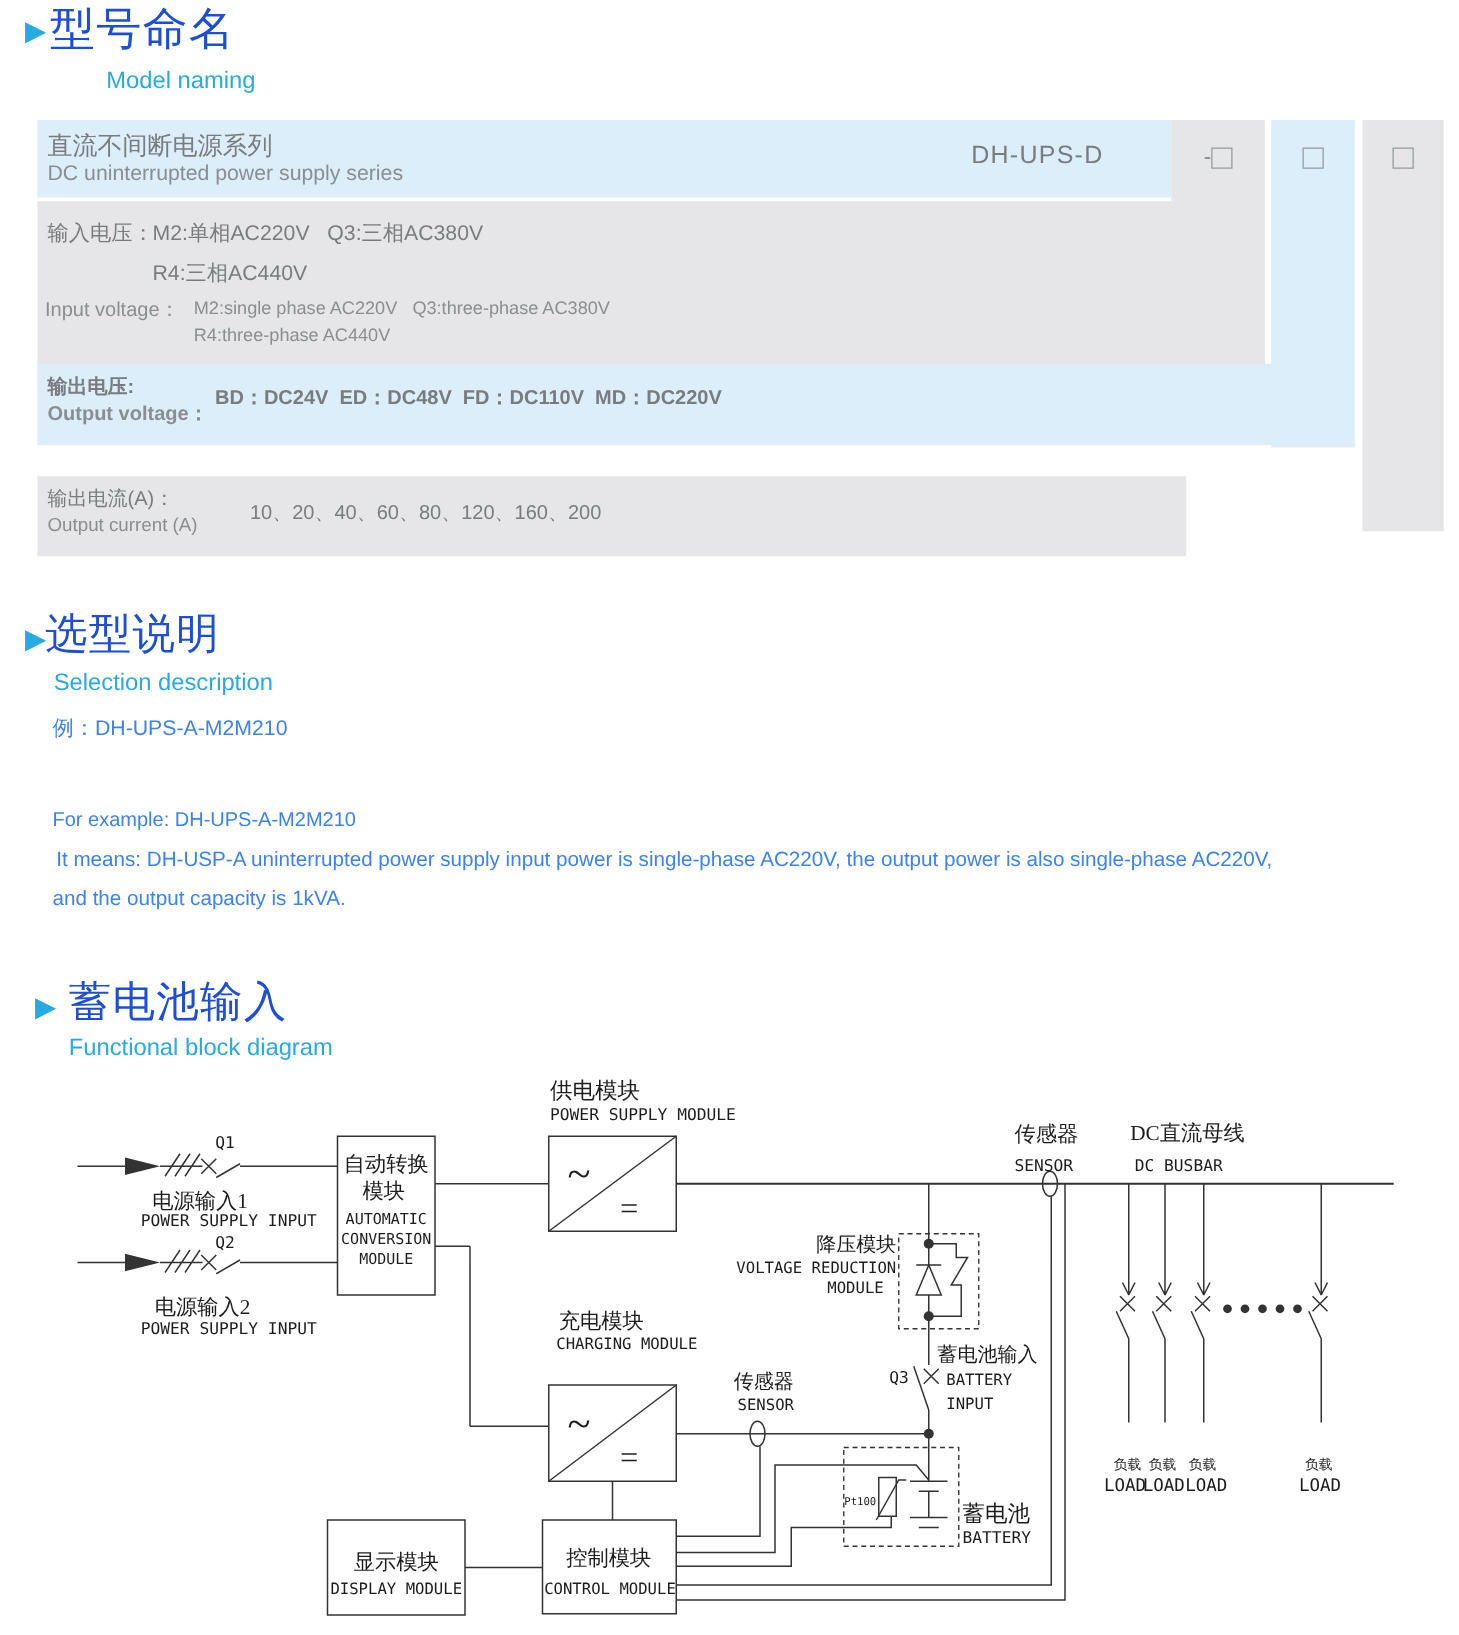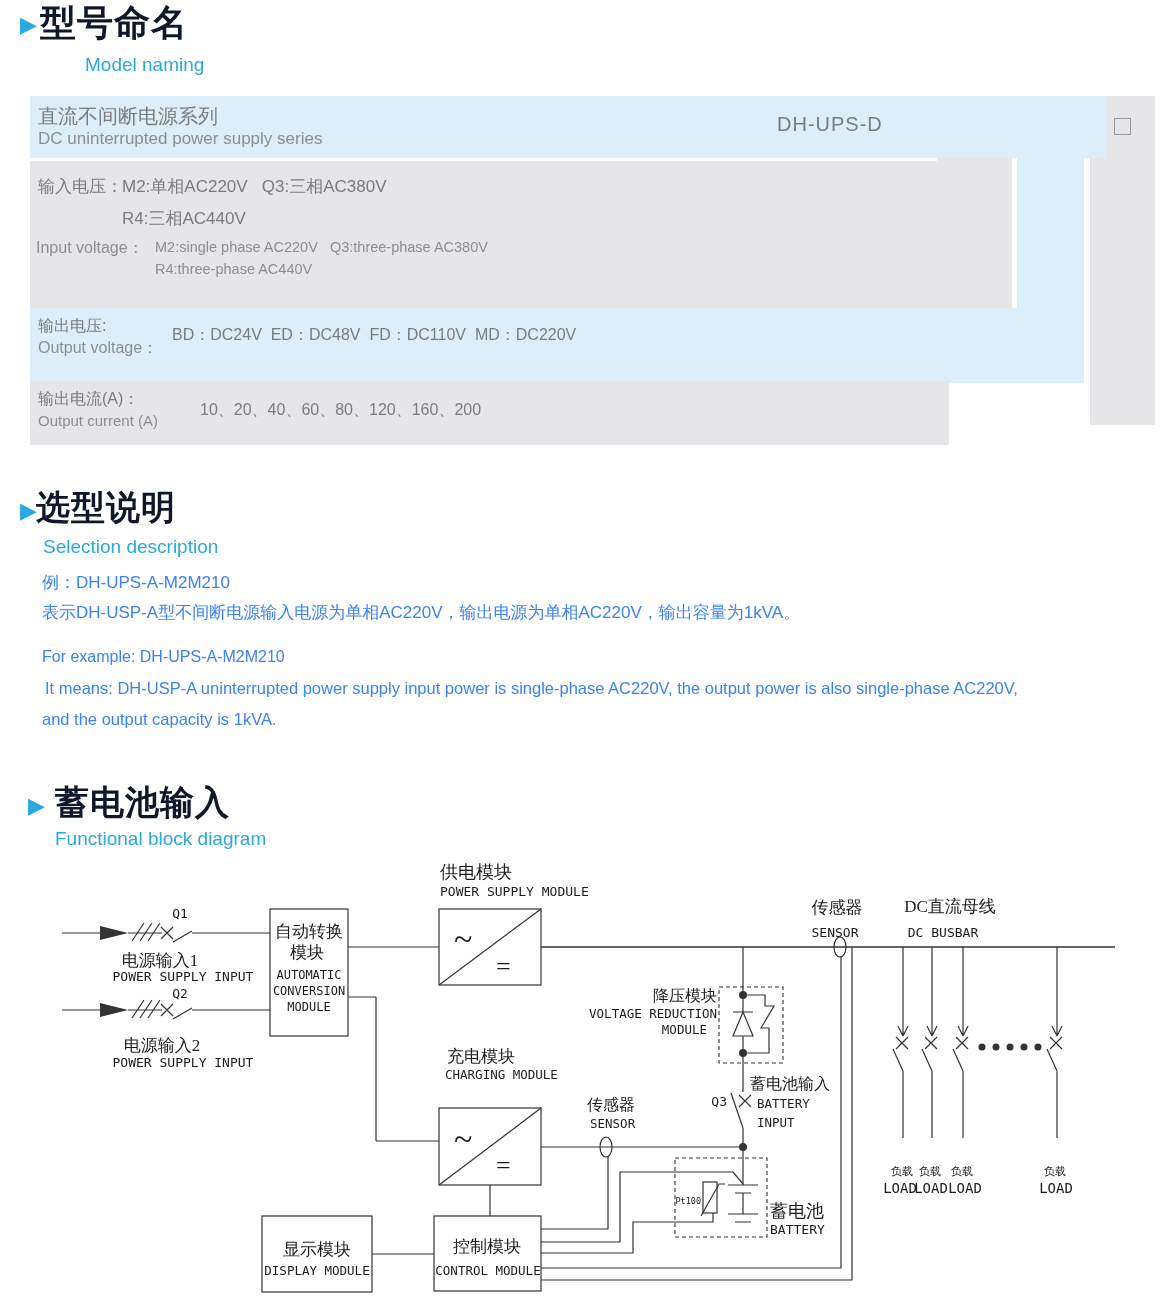--- a/index.html
+++ b/index.html
@@ -1,20 +1,20 @@
 <!DOCTYPE html>
 <html><head>
 <meta charset="utf-8">
 <style>
   html,body{margin:0;padding:0;background:#fff;}
   .page{position:relative;width:1167px;height:1308px;background:#fff;overflow:hidden;
         font-family:"Liberation Sans",sans-serif;}
   
   .sec-arrow{position:absolute;color:#29a9e1;font-size:22px;line-height:1;}
-  .sec-title{position:absolute;color:#0f172a;font-size:36px;line-height:1;letter-spacing:1px;font-weight:700;margin:0;}
+  .sec-title{position:absolute;color:#1d4ed8;font-size:36px;line-height:1;letter-spacing:1px;font-weight:400;margin:0;}
   .sec-sub{position:absolute;color:#29a9e1;font-size:19px;line-height:1;margin:0;}
   
   .blk{position:absolute;}
   .bg-blue{background:#dbeefa;}
   .bg-grey{background:#e6e5e7;}
   .tzh{position:absolute;color:#797c7e;font-size:20px;white-space:pre;}
   .ten{position:absolute;color:#8b8e90;font-size:16px;white-space:pre;}
   .mbox{display:inline-block;width:15px;height:15px;border:1.5px solid #939a9f;vertical-align:middle;}
   .boxwrap{position:absolute;top:19px;width:100%;text-align:center;color:#85888a;font-size:18px;}
   
@@ -39,53 +39,52 @@
   <div class="blk bg-grey" style="left:937px;top:96px;width:75px;height:194px;">
     <div class="boxwrap"><span>-</span><span class="mbox"></span></div>
   </div>
   <div class="blk bg-blue" style="left:1017px;top:96px;width:67px;height:262px;">
     <div class="boxwrap"><span class="mbox"></span></div>
   </div>
   <div class="blk bg-grey" style="left:1090px;top:96px;width:65px;height:329px;">
     <div class="boxwrap"><span class="mbox"></span></div>
   </div>
 
-  <div class="blk bg-blue" style="left:30px;top:96px;width:1075px;height:62px;">
+  <div class="blk bg-blue" style="left:30px;top:96px;width:907px;height:62px;">
     <span class="tzh" style="left:8px;top:7px;">直流不间断电源系列</span>
     <span class="ten" style="left:8px;top:33px;font-size:17px;">DC uninterrupted power supply series</span>
     <span class="tzh" style="left:747px;top:17px;letter-spacing:1px;">DH-UPS-D</span>
   </div>
 
   <div class="blk bg-grey" style="left:30px;top:161px;width:982px;height:149px;">
     <span class="tzh" style="left:8px;top:14px;font-size:17px;">输入电压：</span>
     <span class="tzh" style="left:92px;top:14px;font-size:17px;">M2:单相AC220V   Q3:三相AC380V</span>
     <span class="tzh" style="left:92px;top:46px;font-size:17px;">R4:三相AC440V</span>
     <span class="ten" style="left:6px;top:77px;">Input voltage：</span>
     <span class="ten" style="left:125px;top:78px;font-size:14.5px;text-align:right;">M2:single phase AC220V   Q3:three-phase AC380V</span>
     <span class="ten" style="left:125px;top:100px;font-size:14.5px;">R4:three-phase AC440V</span>
   </div>
 
-  <div class="blk bg-blue" style="left:30px;top:308px;width:1054px;height:75px;">
+  <div class="blk bg-blue" style="left:30px;top:291px;width:1054px;height:65px;font-weight:bold;">
     <span class="tzh" style="left:8px;top:8px;font-size:16px;">输出电压:</span>
     <span class="ten" style="left:8px;top:30px;">Output voltage：</span>
     <span class="tzh" style="left:142px;top:17px;font-size:16px;">BD：DC24V  ED：DC48V  FD：DC110V  MD：DC220V</span>
   </div>
 
   <div class="blk bg-grey" style="left:30px;top:381px;width:895px;height:64px;padding-left:24px;">
     <span class="tzh" style="left:8px;top:8px;font-size:16px;">输出电流(A)：</span>
     <span class="ten" style="left:8px;top:31px;font-size:15px;text-align:center;">Output current (A)</span>
     <span class="tzh" style="left:170px;top:19px;font-size:16px;">10、20、40、60、80、120、160、200</span>
   </div>
 
   <span class="sec-arrow" style="left:20px;top:500px;">▶</span>
   <h1 class="sec-title" style="left:36px;top:490px;font-size:34px;">选型说明</h1>
   <p class="sec-sub" style="left:43px;top:537px;">Selection description</p>
 
   <span class="para" style="left:42px;top:571px;font-size:17px;">例：DH-UPS-A-M2M210</span>
-  <span class="para" style="left:42px;top:601px;font-size:17px;">表示DH-USP-A型不间断电源输入电源为单相AC220V，输出电源为单相AC220V，输出容量为1kVA。</span>
   <span class="para" style="left:42px;top:648px;font-size:16px;">For example: DH-UPS-A-M2M210</span>
   <span class="para" style="left:45px;top:679px;font-size:16.5px;">It means: DH-USP-A uninterrupted power supply input power is single-phase AC220V, the output power is also single-phase AC220V,</span>
   <span class="para" style="left:42px;top:710px;font-size:16.5px;">and the output capacity is 1kVA.</span>
 
   <span class="sec-arrow" style="left:28px;top:795px;">▶</span>
   <h1 class="sec-title" style="left:55px;top:785px;font-size:34px;">蓄电池输入</h1>
   <p class="sec-sub" style="left:55px;top:829px;">Functional block diagram</p>
 
   <svg width="1167" height="460" style="position:absolute;left:0;top:848px;">
 

